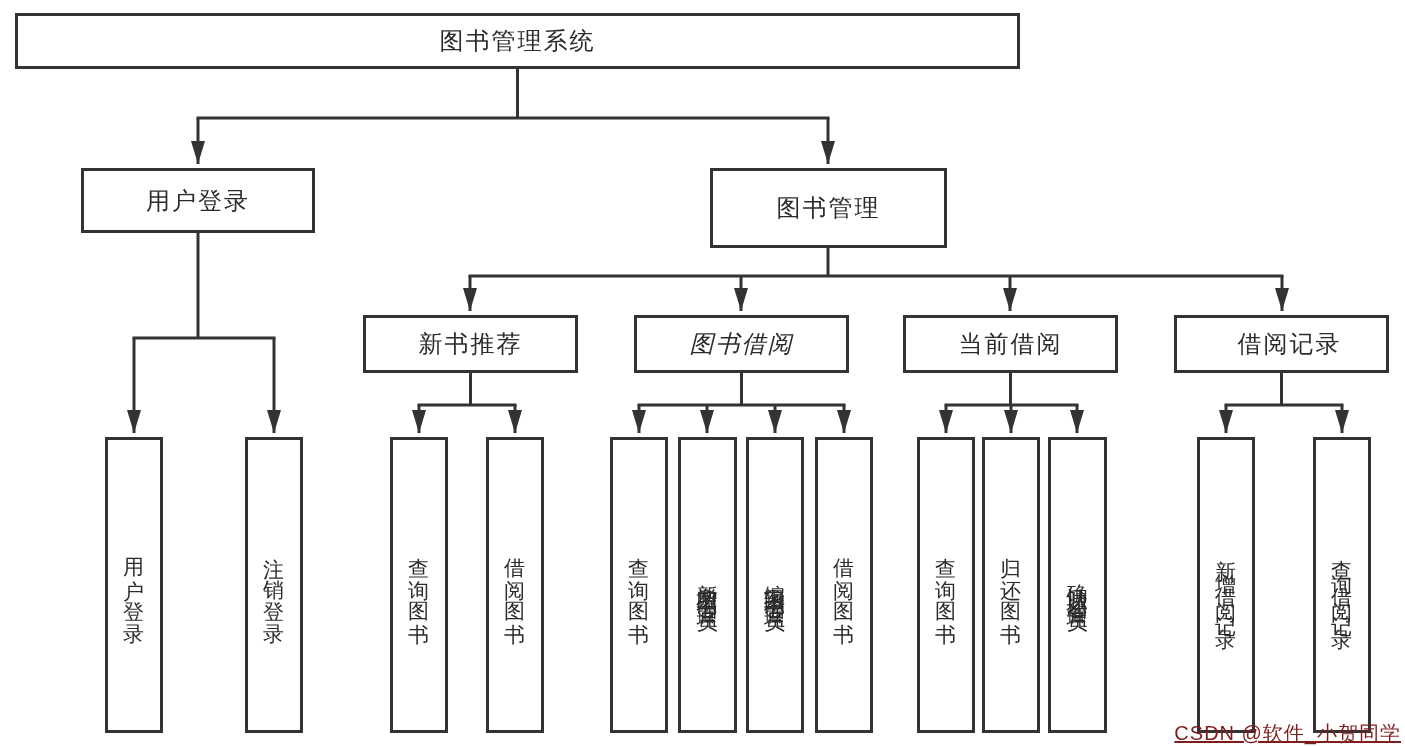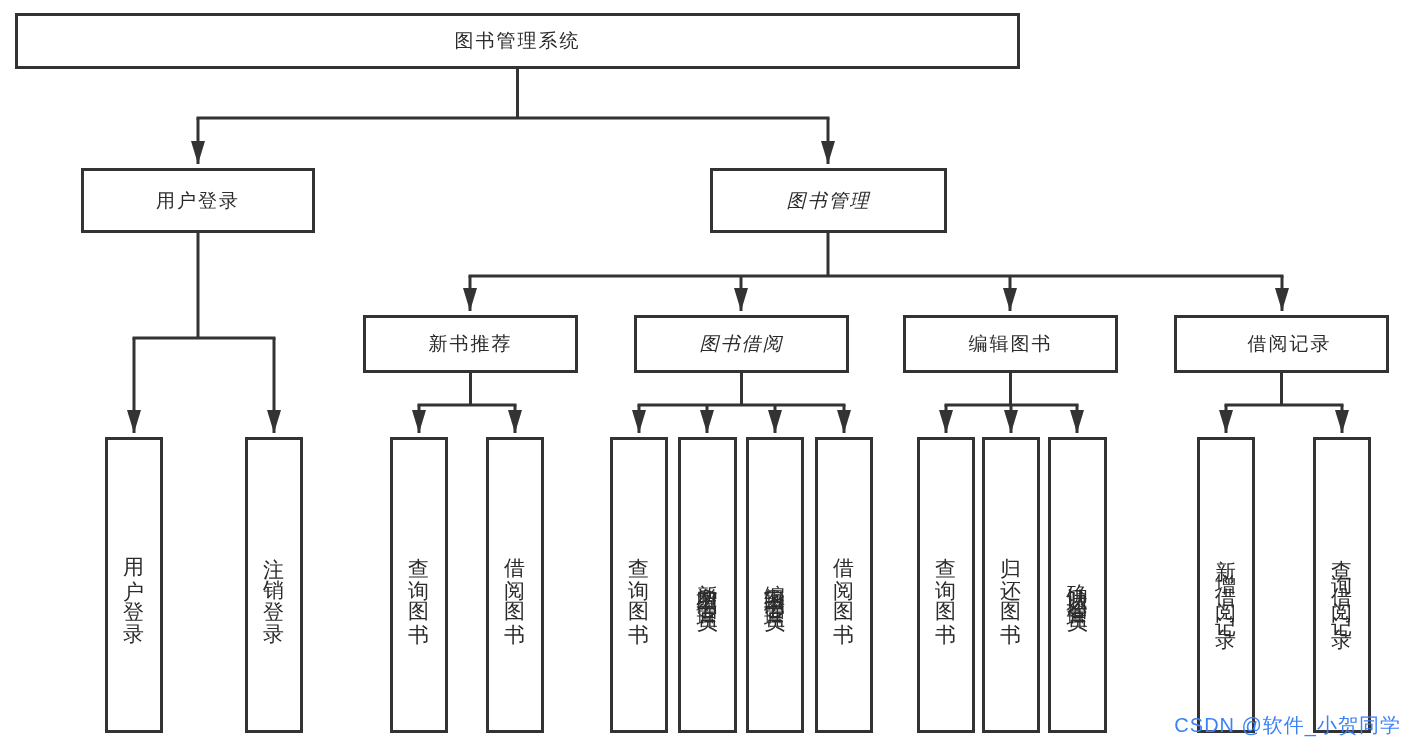--- a/index.html
+++ b/index.html
@@ -21,42 +21,43 @@
     z-index: 2;
     box-sizing: border-box;
     background: #ffffff;
     border: 3px solid #333333;
     color: #2b2b2b;
     display: flex;
     align-items: center;
     justify-content: center;
   }
   .h {
-    font-size: 19px;
+    font-size: 24px;
     letter-spacing: 2px;
     white-space: nowrap;
   }
   .v {
     writing-mode: vertical-rl;
     text-orientation: mixed;
     font-size: 21px;
     line-height: 1;
   }
   .ls-wide  { letter-spacing: 22px; }
   .ls-med   { letter-spacing: 14px; }
   .ls-tight { letter-spacing: 4px; }
   .watermark {
     position: absolute;
     z-index: 3;
     right: 4px;
-    bottom: 8px;
+    bottom: 0;
     font-size: 20px;
     letter-spacing: 1px;
-    color: #3b82f6;
+    color: #7f1d1d;
     white-space: nowrap;
+    text-decoration: underline;
   }
 </style>
 </head>
 <body>
 
 <div class="stage">
 
   <svg class="connectors" width="1405" height="747" viewBox="0 0 1405 747">
     <defs>
       <marker id="ah" markerUnits="userSpaceOnUse" markerWidth="26" markerHeight="18" refX="23" refY="9" orient="auto">
@@ -100,25 +101,25 @@
       <path d="M1011,405 V433" marker-end="url(#ah)"></path>
       <path d="M1077,405 V433" marker-end="url(#ah)"></path>
       <path d="M1226,405 V433" marker-end="url(#ah)"></path>
       <path d="M1342,405 V433" marker-end="url(#ah)"></path>
     </g>
   </svg>
 
   <div class="node h" style="left:15px; top:13px; width:1005px; height:56px;">图书管理系统</div>
 
   <div class="node h" style="left:81px; top:168px; width:234px; height:65px;">用户登录</div>
-  <div class="node h" style="left:710px; top:168px; width:237px; height:65px;font-style:italic;">图书管理</div>
+  <div class="node h" style="left:710px; top:168px; width:237px; height:80px;">图书管理</div>
 
   <div class="node h" style="left:363px; top:315px; width:215px; height:58px;">新书推荐</div>
   <div class="node h" style="left:634px; top:315px; width:215px; height:58px;font-style:italic;">图书借阅</div>
-  <div class="node h" style="left:903px; top:315px; width:215px; height:58px;">编辑图书</div>
+  <div class="node h" style="left:903px; top:315px; width:215px; height:58px;">当前借阅</div>
   <div class="node h" style="left:1174px; top:315px; width:215px; height:58px;padding-left:16px;">借阅记录</div>
 
   <div class="node v ls-wide" style="left:105px; top:437px; width:58px; height:296px;">用户登录</div>
   <div class="node v ls-wide" style="left:245px; top:437px; width:58px; height:296px;">注销登录</div>
 
   <div class="node v ls-wide" style="left:390px; top:437px; width:58px; height:296px;">查询图书</div>
   <div class="node v ls-wide" style="left:486px; top:437px; width:58px; height:296px;">借阅图书</div>
 
   <div class="node v ls-wide" style="left:610px; top:437px; width:58px; height:296px;">查询图书</div>
   <div class="node v ls-tight" style="left:678px; top:437px; width:59px; height:296px;">新增图书（管理员）</div>

